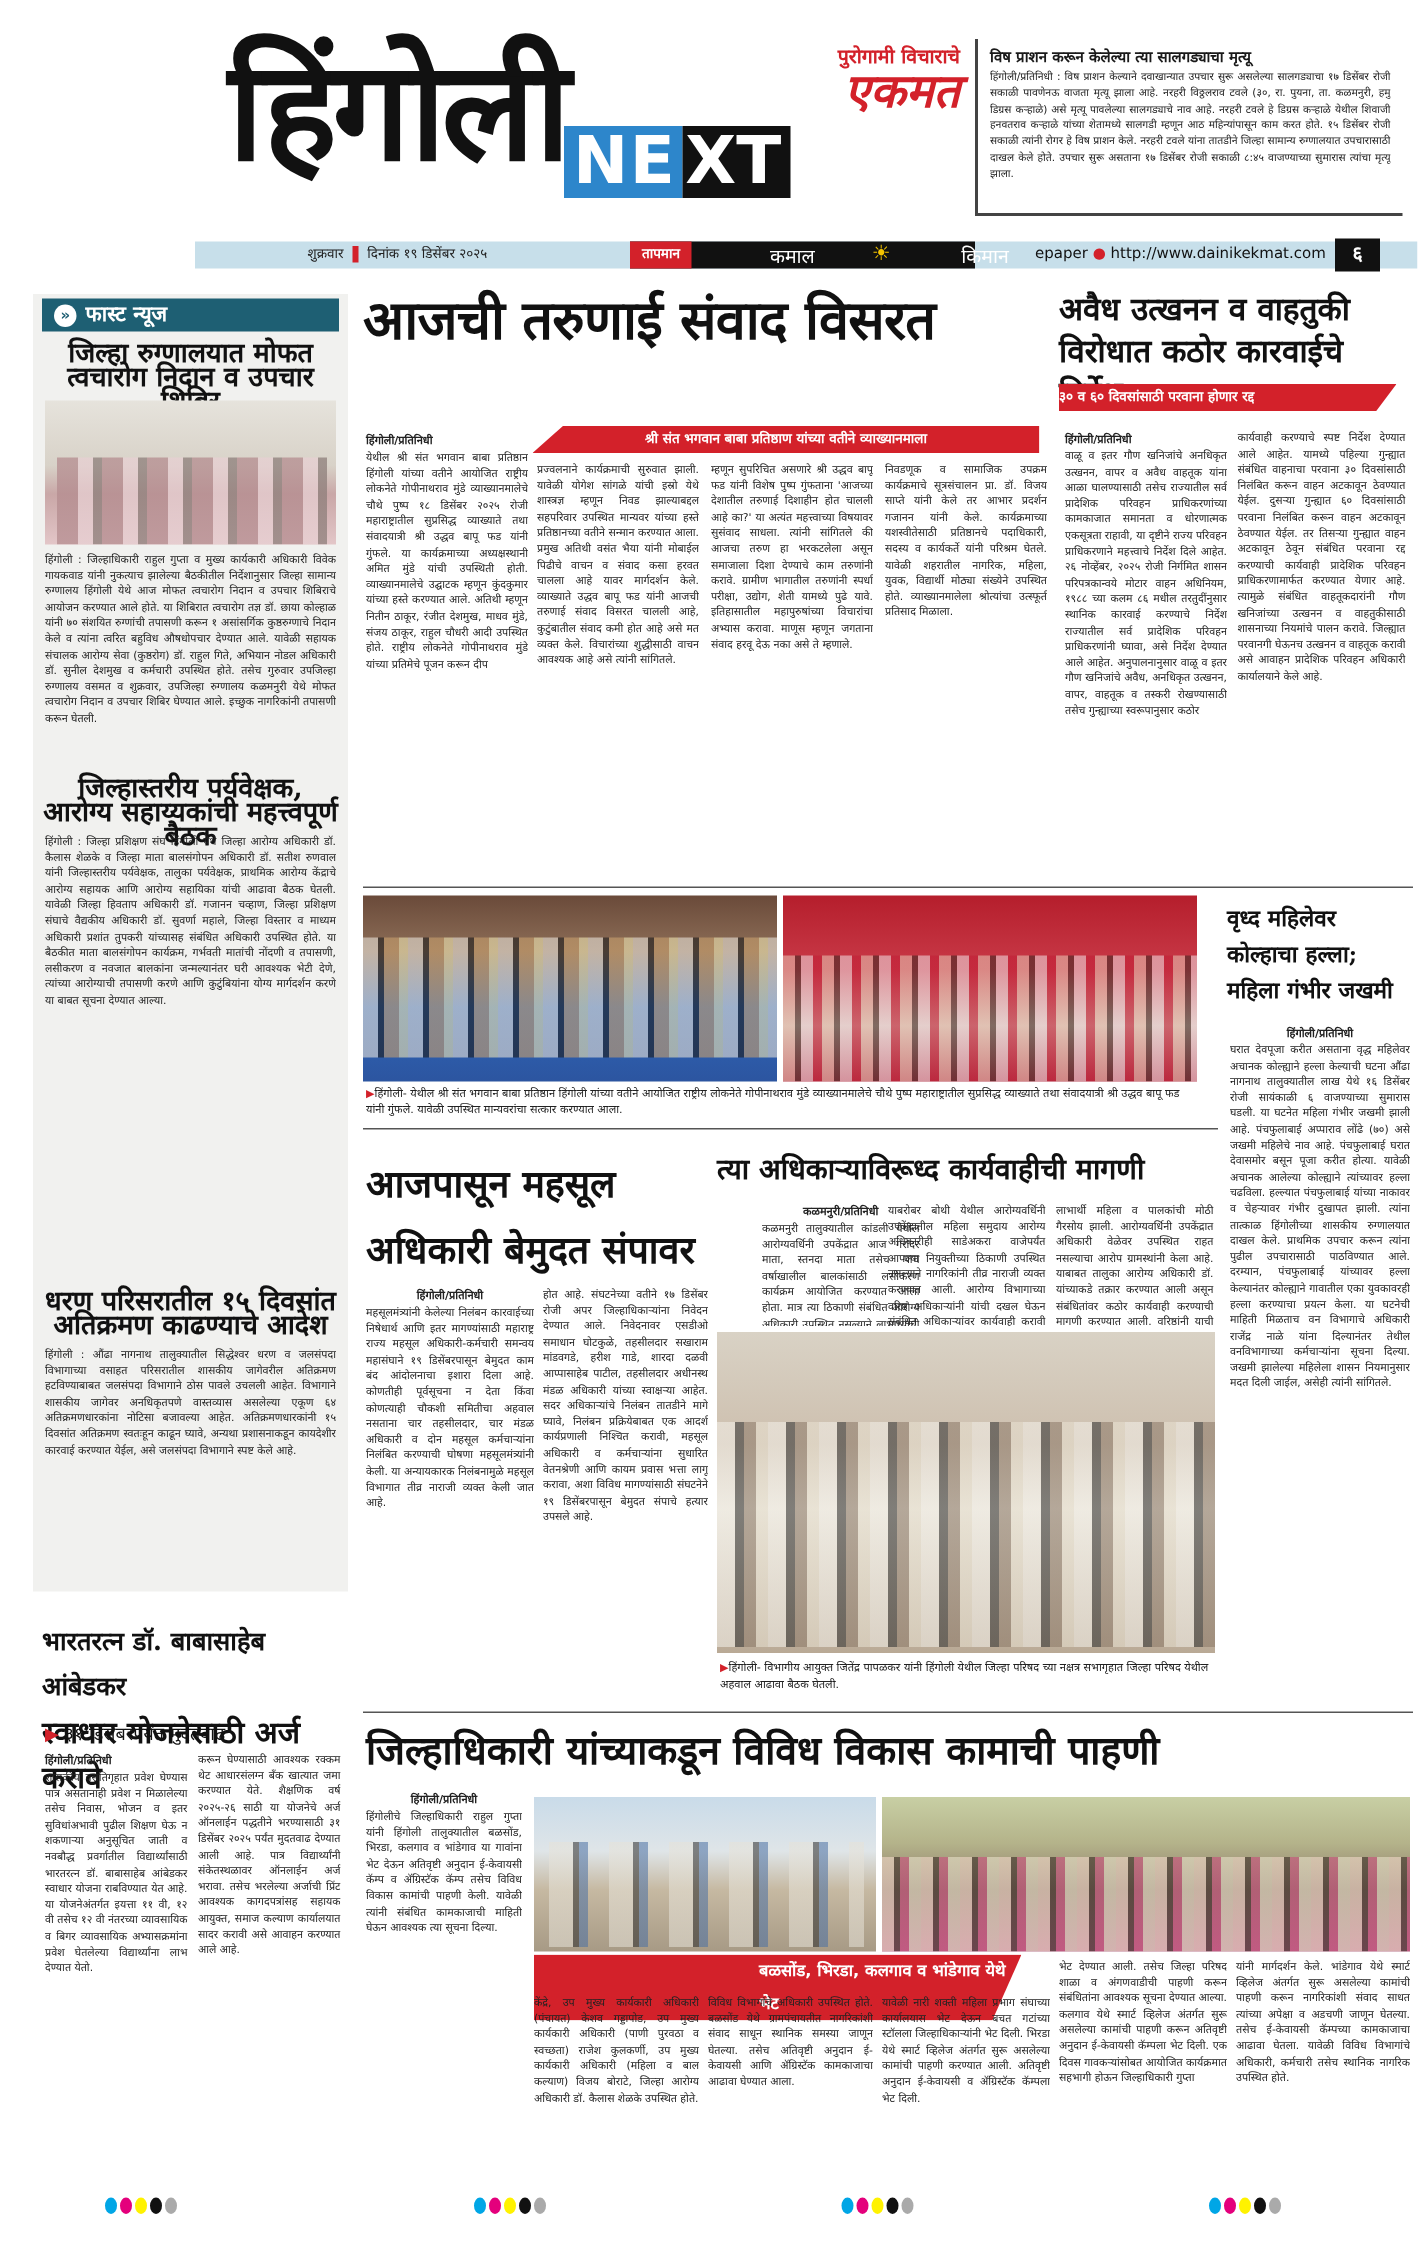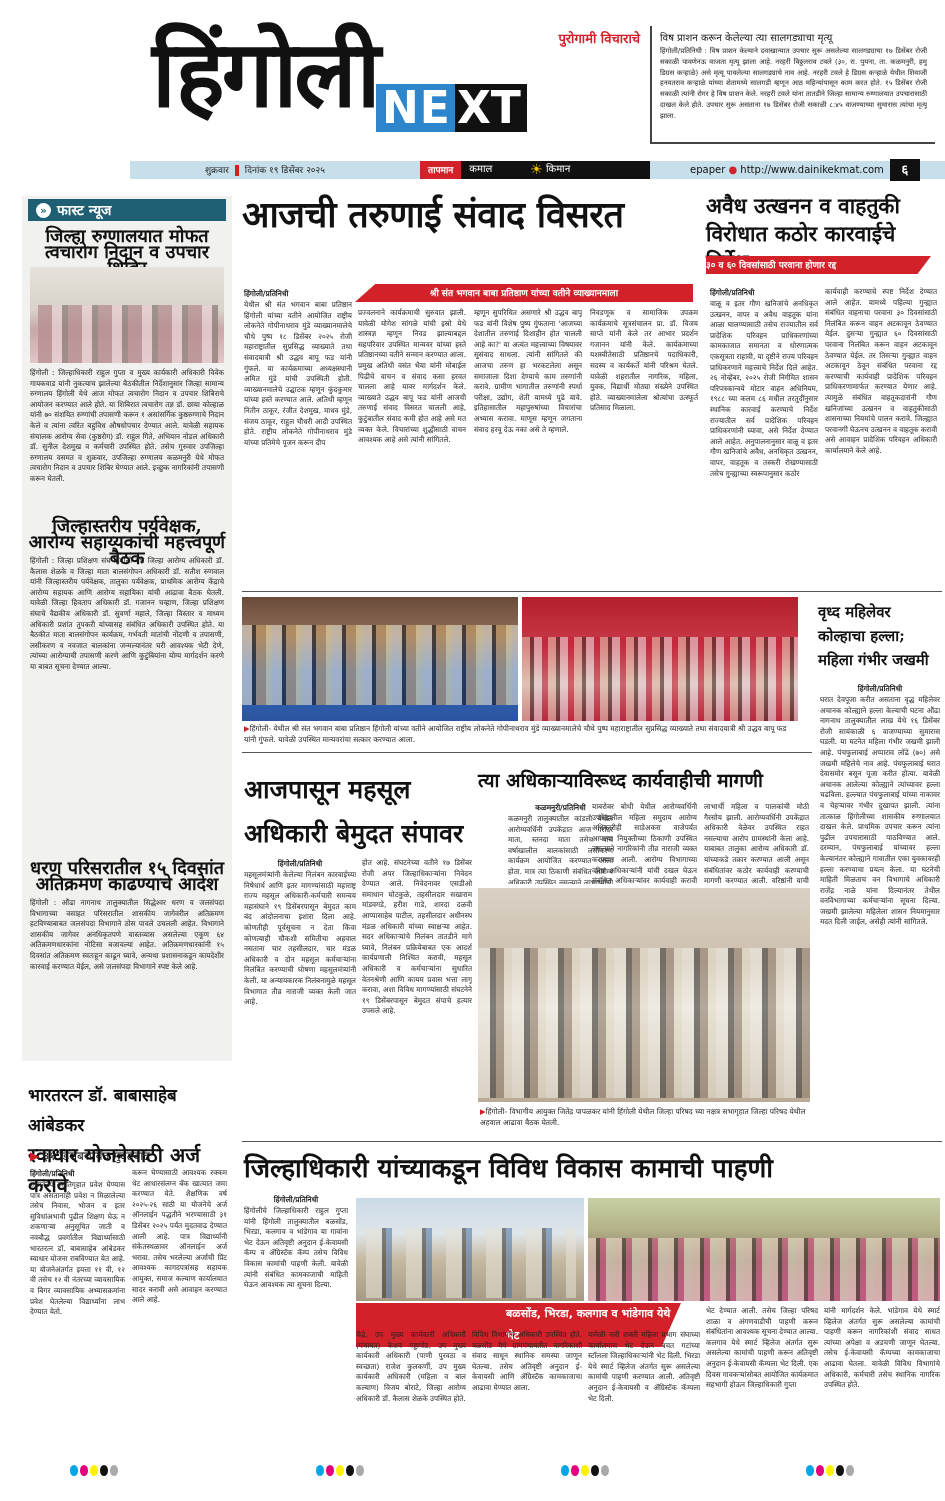--- a/index.html
+++ b/index.html
@@ -15,27 +15,27 @@
   .tagline { color: #d3212a; font-size: 13px; font-weight: bold; text-align: right; line-height: 14px; }
   .lokmat { color: #d3212a; font-size: 31px; font-weight: 900; font-style: italic; line-height: 30px; text-align: right; }
   .next { display: flex; height: 48px; }
   .next-blue { background: #2d86cb; color: #fff; font-size: 44px; font-weight: 900; line-height: 48px; padding: 0 4px 0 6px; letter-spacing: 1px; }
   .next-black { background: #111; color: #fff; font-size: 44px; font-weight: 900; line-height: 48px; padding: 0 6px 0 2px; }
 
   .info-bar { background: #c7dfea; height: 18px; }
   .info-date { font-size: 9px; color: #222; line-height: 18px; }
   .temp-box { background: #111; height: 18px; display: flex; }
   .temp-label { background: #d3212a; color: #fff; font-size: 9px; font-weight: bold; padding: 0 8px; line-height: 18px; }
-  .temp-text { color: #fff; font-size: 10px; padding: 0 8px; }
+  .temp-text { color: #fff; font-size: 13px; padding: 0 8px; margin-left: 44px; }
   .sun { color: #f5c400; font-size: 14px; }
   .epaper { font-size: 10px; color: #111; line-height: 18px; }
   .page-no { background: #111; color: #fff; font-weight: bold; font-size: 13px; text-align: center; line-height: 22px; }
 
   .box-top { border-left: 2px solid #444; border-bottom: 2px solid #444; }
-  .box-title { font-size: 10px; font-weight: normal; }
+  .box-title { font-size: 10px; font-weight: bold; }
 
   .fast-head { background: #1e5f73; color: #fff; font-size: 14px; font-weight: bold; height: 22px; line-height: 22px; padding-left: 8px; display: flex; align-items: center; gap: 6px; }
   .fast-icon { width: 15px; height: 15px; border-radius: 50%; background: #fff; color: #1e5f73; font-size: 10px; line-height: 15px; text-align: center; }
   .side-bg { background: #f1f1ef; }
   .side-head { font-size: 18px; font-weight: bold; text-align: center; line-height: 16px; color: #111; }
 
   .big-head { font-size: 36px; font-weight: 900; line-height: 44px; color: #111; letter-spacing: -0.5px; }
   .red-banner { background: #d3212a; color: #fff; font-size: 9px; font-weight: bold; text-align: center; line-height: 18px; clip-path: polygon(6% 0, 100% 0, 100% 100%, 0 100%); }
   .red-banner2 { background: #d3212a; color: #fff; font-size: 9px; font-weight: bold; line-height: 18px; clip-path: polygon(0 0, 100% 0, 94% 100%, 0 100%); }
   .caption { font-size: 7.4px; line-height: 11px; color: #222; }
@@ -46,20 +46,21 @@
 
   .reg { display: flex; gap: 2px; }
   .reg span { width: 8px; height: 11px; border-radius: 50%; display: inline-block; }
 </style>
 </head>
 <body>
 
 <div class="abs mast-title serif" style="left:152px; top:28px;">हिंगोली</div>
 <div class="abs" style="left:440px; top:32px; width:200px;">
   <div class="tagline">पुरोगामी विचाराचे</div>
+  <div class="lokmat serif">एकमत</div>
 </div>
 <div class="abs next" style="left:376px; top:84px;">
   <span class="next-blue">NE</span>
   <span class="next-black">XT</span>
 </div>
 
 <div class="abs box-top" style="left:650px; top:26px; width:285px; height:118px; padding:4px 8px;">
   <div class="box-title serif">विष प्राशन करून केलेल्या त्या सालगड्याचा मृत्यू</div>
   <div class="body-text" style="font-size:7px; line-height:10.8px; height:96px; margin-top:2px;">हिंगोली/प्रतिनिधी : विष प्राशन केल्याने दवाखान्यात उपचार सुरू असलेल्या सालगड्याचा १७ डिसेंबर रोजी सकाळी पावणेनऊ वाजता मृत्यू झाला आहे. नरहरी विठ्ठलराव टवले (३०, रा. पुयना, ता. कळमनुरी, हमु डिग्रस कऱ्हाळे) असे मृत्यू पावलेल्या सालगड्याचे नाव आहे. नरहरी टवले हे डिग्रस कऱ्हाळे येथील शिवाजी हनवतराव कऱ्हाळे यांच्या शेतामध्ये सालगडी म्हणून आठ महिन्यांपासून काम करत होते. १५ डिसेंबर रोजी सकाळी त्यांनी रोगर हे विष प्राशन केले. नरहरी टवले यांना तातडीने जिल्हा सामान्य रुग्णालयात उपचारासाठी दाखल केले होते. उपचार सुरू असताना १७ डिसेंबर रोजी सकाळी ८:४५ वाजण्याच्या सुमारास त्यांचा मृत्यू झाला.</div>
 </div>

